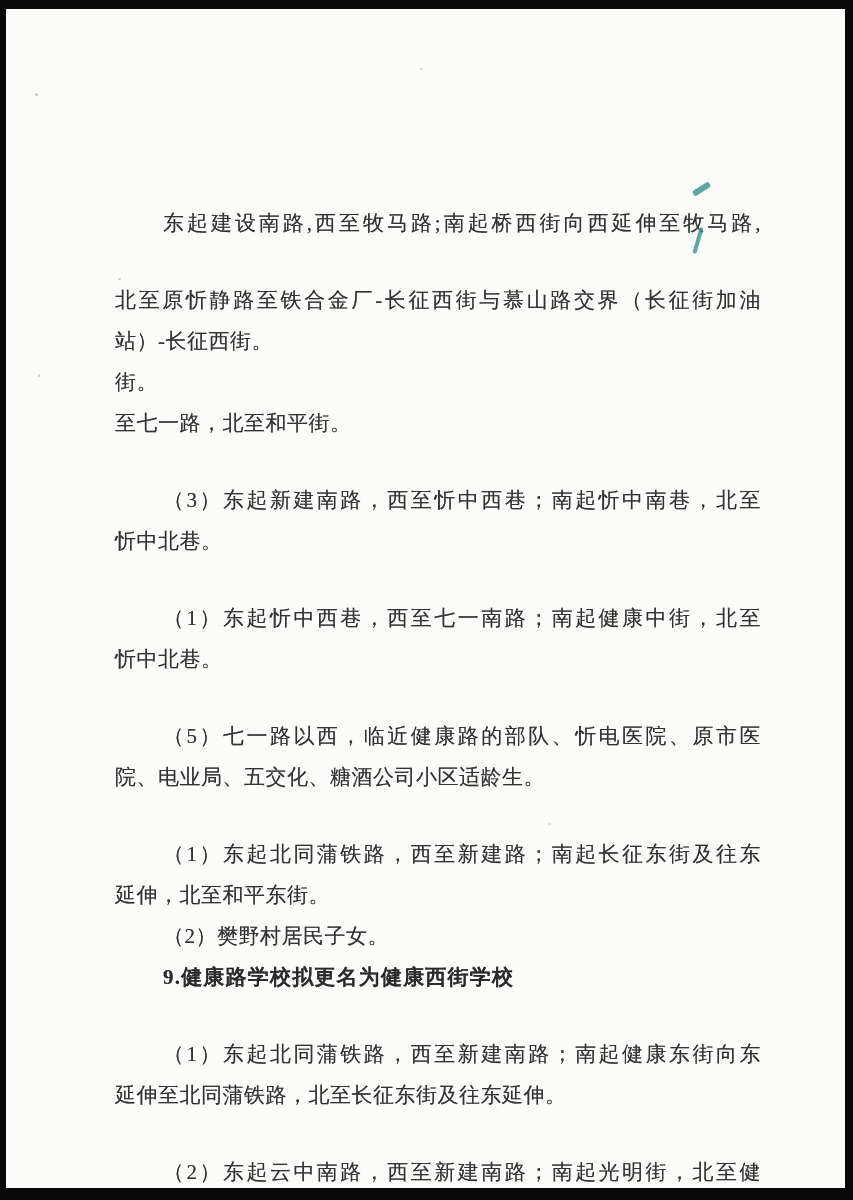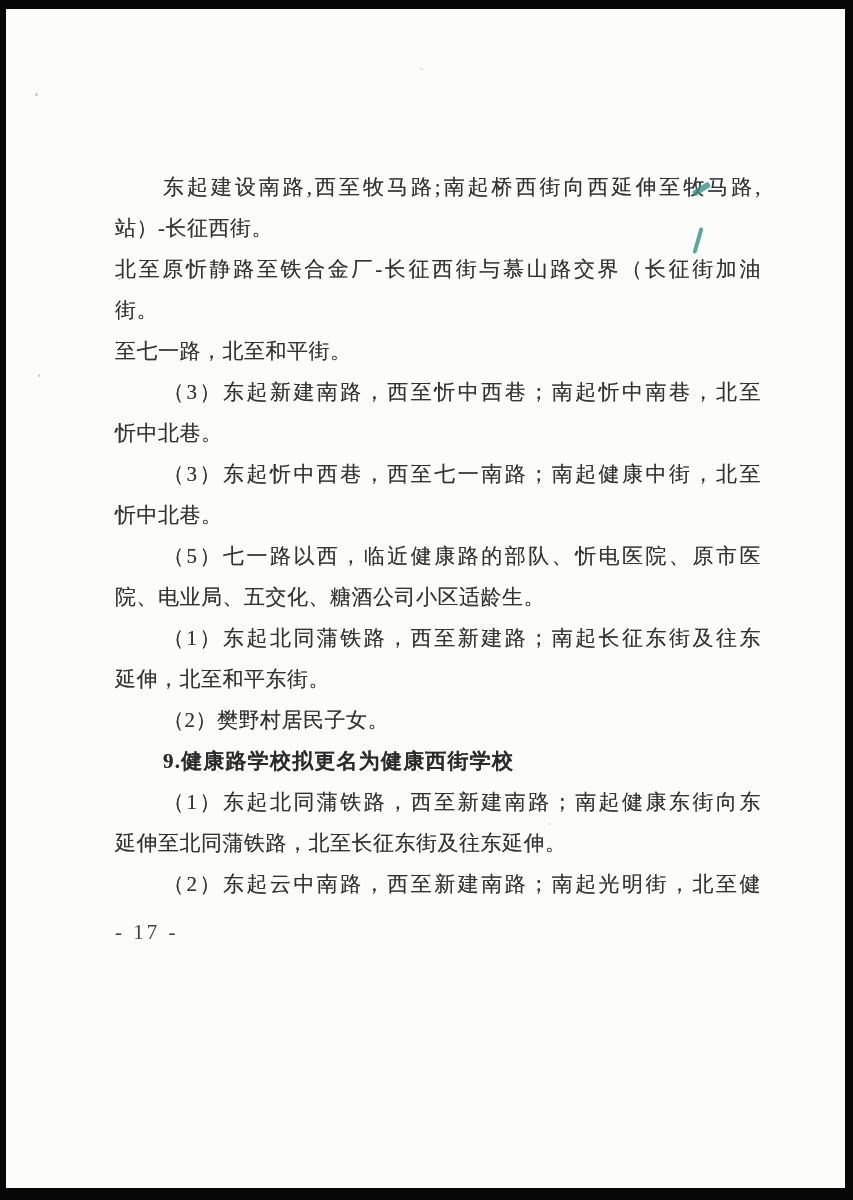--- a/index.html
+++ b/index.html
@@ -5,21 +5,21 @@
   html,body{margin:0;padding:0;background:#000;}
   .stage{position:relative;width:853px;height:1200px;overflow:hidden;background:#060606;
          font-family:"Liberation Serif","DejaVu Serif",serif;}
   .page{position:absolute;left:0;top:0;box-sizing:border-box;width:853px;height:1200px;
         border:solid #070707;border-width:9px 8px 12px 6px;
         background:#fcfcfa;
         padding:158px 84px 0 109px;}
   .doc{color:#333;font-size:21px;letter-spacing:.5px;
        text-shadow:0 0 .6px rgba(45,45,45,.55);}
   .ln{height:41px;line-height:41px;white-space:nowrap;}
-  .justify{text-align:justify;text-align-last:justify;white-space:normal;}
+  .justify{text-align:justify;text-align-last:justify;white-space:normal;margin-top:36px;}
   .indent{padding-left:48px;}
   .heading{font-weight:700;padding-left:48px;letter-spacing:1.2px;color:#2b2b2b;}
   .pagenum{margin-top:12px;height:30px;line-height:30px;text-align:left;
            padding-right:26px;color:#3f4345;font-size:21px;letter-spacing:3px;
            font-family:"Liberation Serif","DejaVu Serif",serif;}
   
   .pen-mark{position:absolute;background:#2f948a;opacity:.8;border-radius:2px;}
   .pen-mark.m1{left:692px;top:186px;width:19px;height:6px;transform:rotate(-32deg);}
   .pen-mark.m2{left:696px;top:227px;width:4px;height:27px;transform:rotate(16deg);}
   
@@ -30,27 +30,27 @@
   .speck.s4{left:548px;top:823px;width:3px;height:2px;opacity:.3;}
   .speck.s5{left:420px;top:68px;width:3px;height:2px;opacity:.3;}
 </style>
 </head>
 <body>
 
 <div class="stage">
   <div class="page">
     <div class="doc">
       <div class="ln indent justify">东起建设南路,西至牧马路;南起桥西街向西延伸至牧马路,</div>
+      <div class="ln justify">北至原忻静路至铁合金厂-长征西街与慕山路交界（长征街加油</div>
       <div class="ln">站）-长征西街。</div>
-      <div class="ln justify">北至原忻静路至铁合金厂-长征西街与慕山路交界（长征街加油</div>
       <div class="ln">街。</div>
       <div class="ln">至七一路，北至和平街。</div>
       <div class="ln indent justify">（3）东起新建南路，西至忻中西巷；南起忻中南巷，北至</div>
       <div class="ln">忻中北巷。</div>
-      <div class="ln indent justify">（3）东起忻中西巷，西至七一南路；南起健康中街，北至</div>
+      <div class="ln indent justify">（1）东起忻中西巷，西至七一南路；南起健康中街，北至</div>
       <div class="ln">忻中北巷。</div>
       <div class="ln indent justify">（5）七一路以西，临近健康路的部队、忻电医院、原市医</div>
       <div class="ln">院、电业局、五交化、糖酒公司小区适龄生。</div>
       <div class="ln indent justify">（1）东起北同蒲铁路，西至新建路；南起长征东街及往东</div>
       <div class="ln">延伸，北至和平东街。</div>
       <div class="ln indent">（2）樊野村居民子女。</div>
       <div class="ln heading">9.健康路学校拟更名为健康西街学校</div>
       <div class="ln indent justify">（1）东起北同蒲铁路，西至新建南路；南起健康东街向东</div>
       <div class="ln">延伸至北同蒲铁路，北至长征东街及往东延伸。</div>
       <div class="ln indent justify">（2）东起云中南路，西至新建南路；南起光明街，北至健</div>

